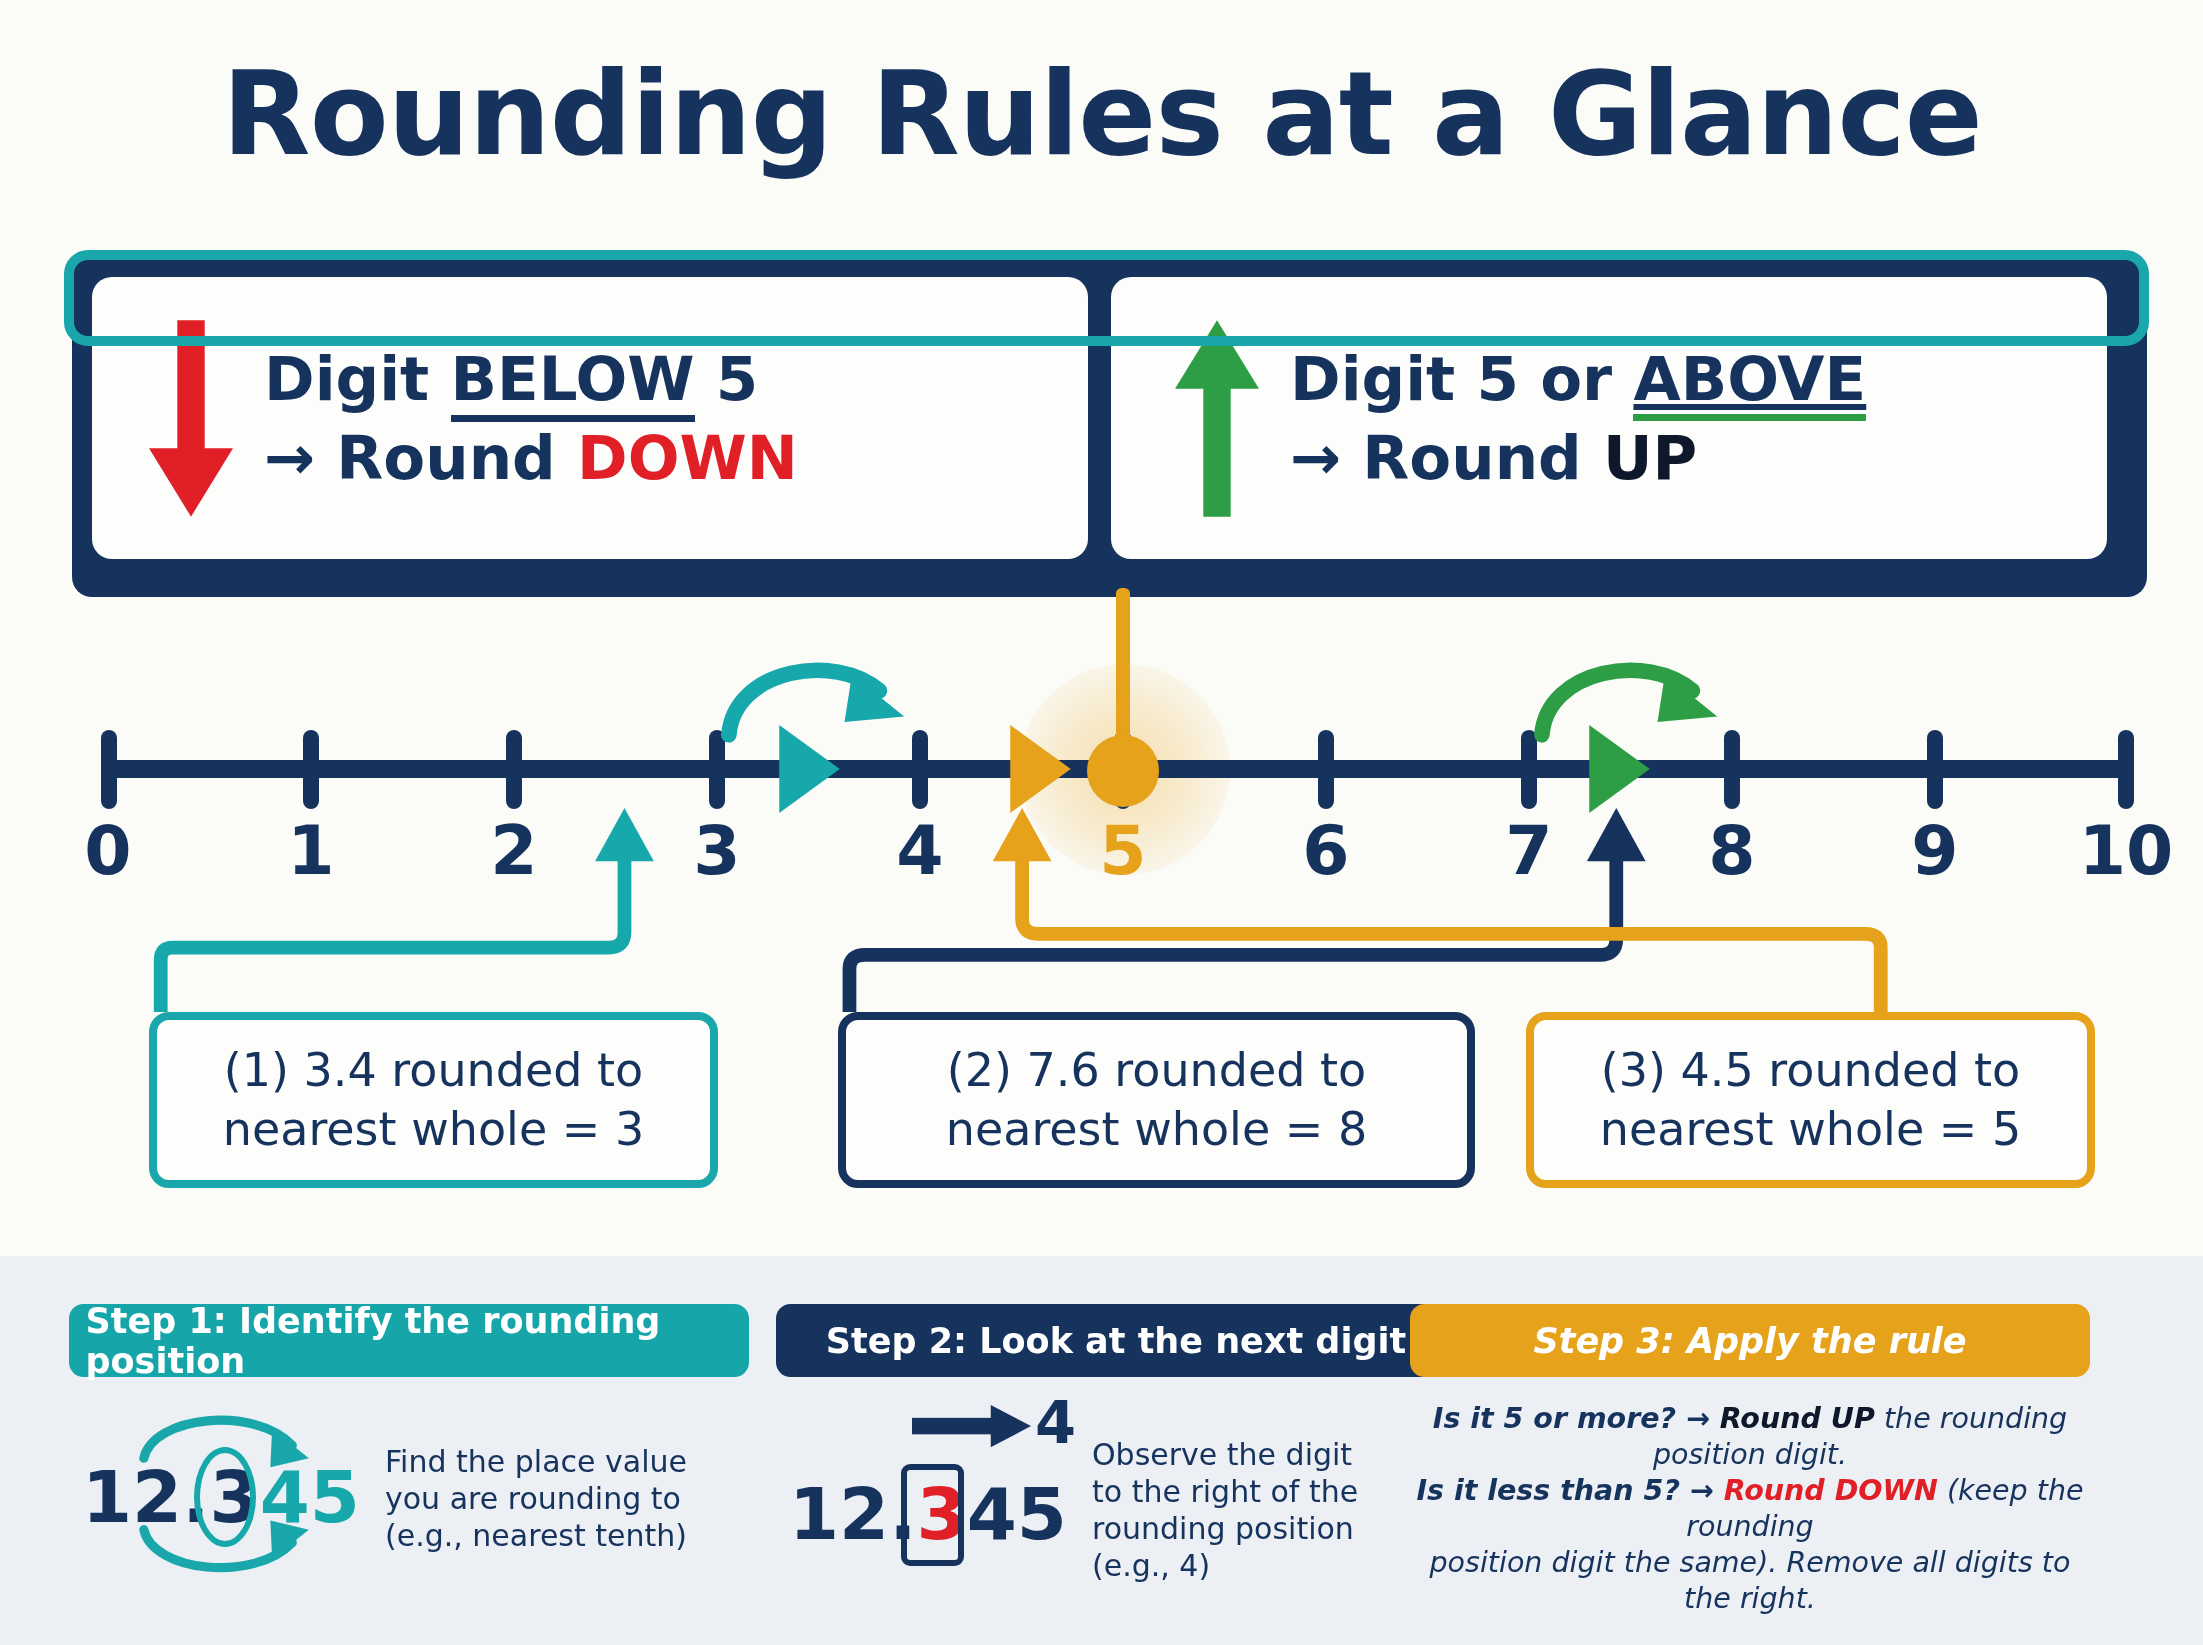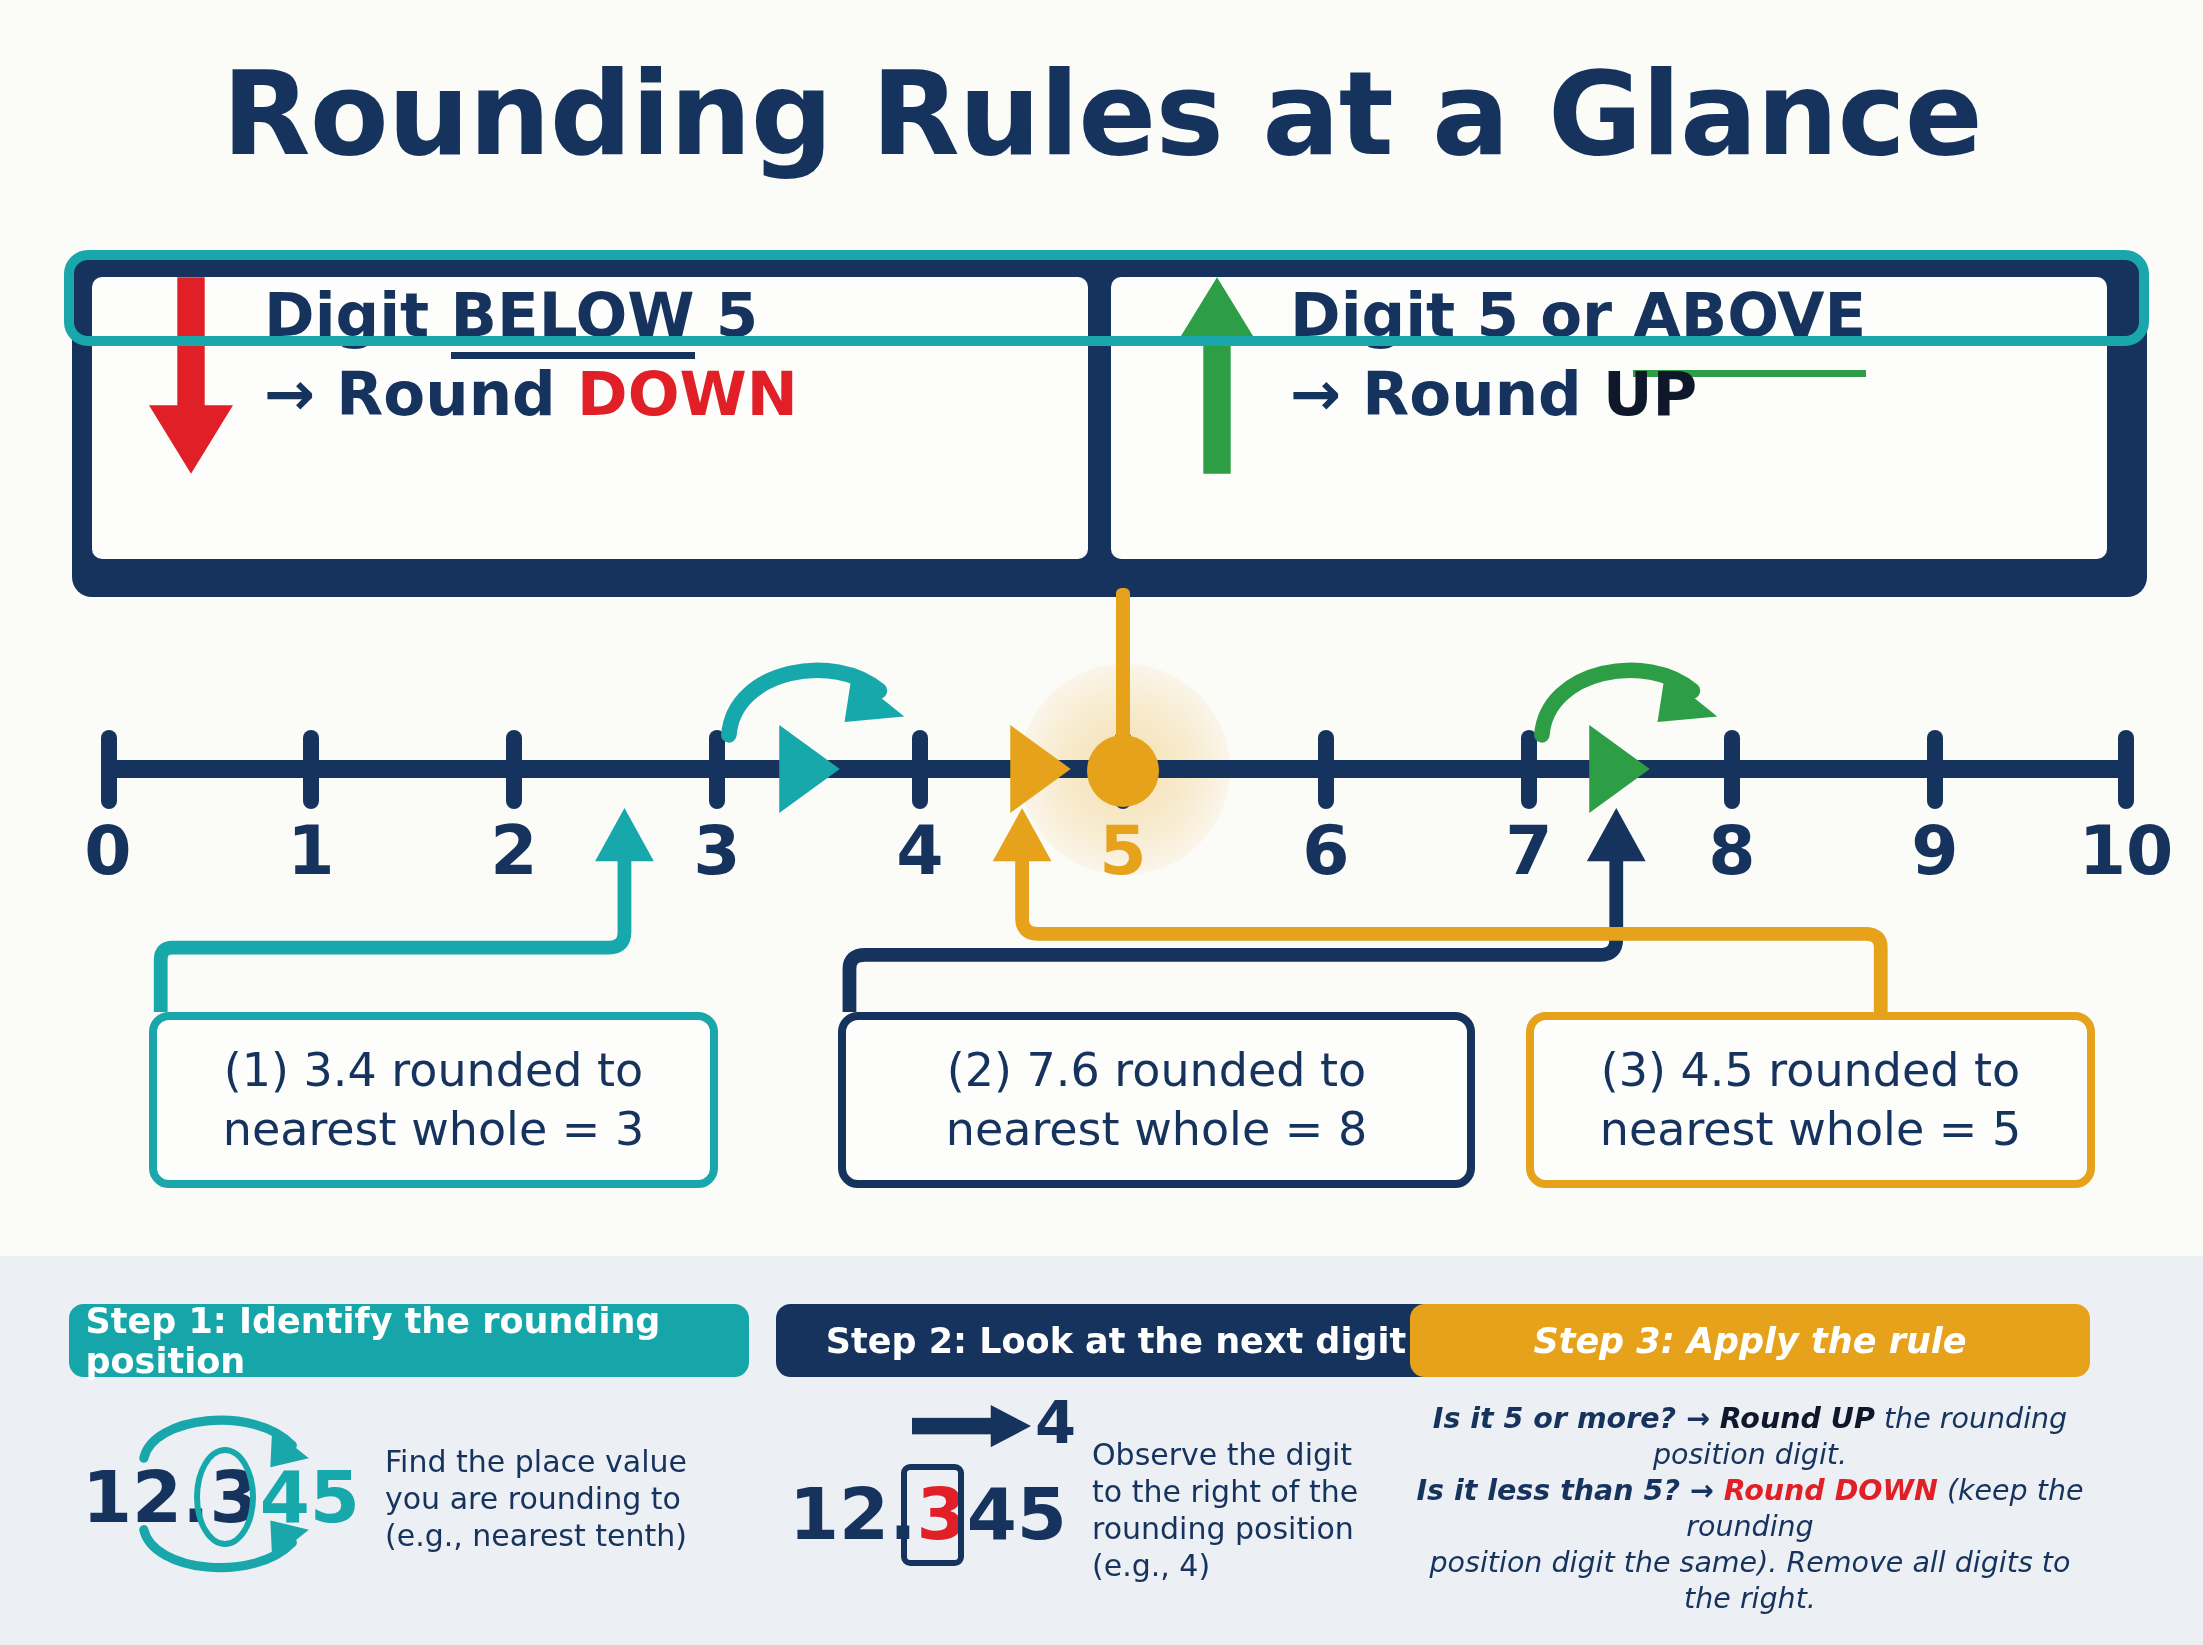--- a/index.html
+++ b/index.html
@@ -25,42 +25,42 @@
   .banner-teal{
     position:absolute;left:64px;top:250px;width:2085px;height:96px;
     border:10px solid #1aa7ab;border-radius:24px;box-sizing:border-box;
   }
   .banner-navy{
     position:absolute;left:72px;top:257px;width:2075px;height:340px;
     background:#16335e;border-radius:20px;box-sizing:border-box;
   }
   .rule-card{
     position:absolute;top:20px;height:282px;
-    background:#fdfdfb;border-radius:10px;box-sizing:border-box;
-    display:flex;
+    background:#fdfdfb;border-radius:20px;box-sizing:border-box;
+    display:flex;align-items:center;
   }
   .rule-card.left{left:20px;width:996px;}
   .rule-card.right{left:1039px;width:996px;}
 
   .arrow-down{
     width:84px;height:197px;position:relative;margin-left:57px;flex:0 0 auto;
   }
   .arrow-up{
     width:84px;height:197px;position:relative;margin-left:64px;flex:0 0 auto;
   }
   .rule-text{
     flex:1 1 auto;padding-left:31px;padding-right:18.4px;
     font-family:"DejaVu Sans", sans-serif;
     font-weight:bold;color:#16335e;
     font-size:61px;line-height:1.24;
     white-space:nowrap;
   }
   .rule-line2{display:block;margin-top:3.7px;}
   .u-navy{border-bottom:7.3px solid #16335e;padding-bottom:1.8px;}
-  .u-green{border-bottom:7.3px solid #2e9e46;padding-bottom:20px;}
+  .u-green{border-bottom:7.3px solid #2e9e46;padding-bottom:0;text-decoration:underline;}
   .c-red{color:#e01f26;}
   .c-green{color:#0f172a;}
   .arrowglyph{font-family:"DejaVu Sans", sans-serif;}
 
   
   .nl-axis{
     position:absolute;left:101px;top:760px;width:2029px;height:18.4px;
     background:#16335e;border-radius:9.2px;
   }
   .tick{

